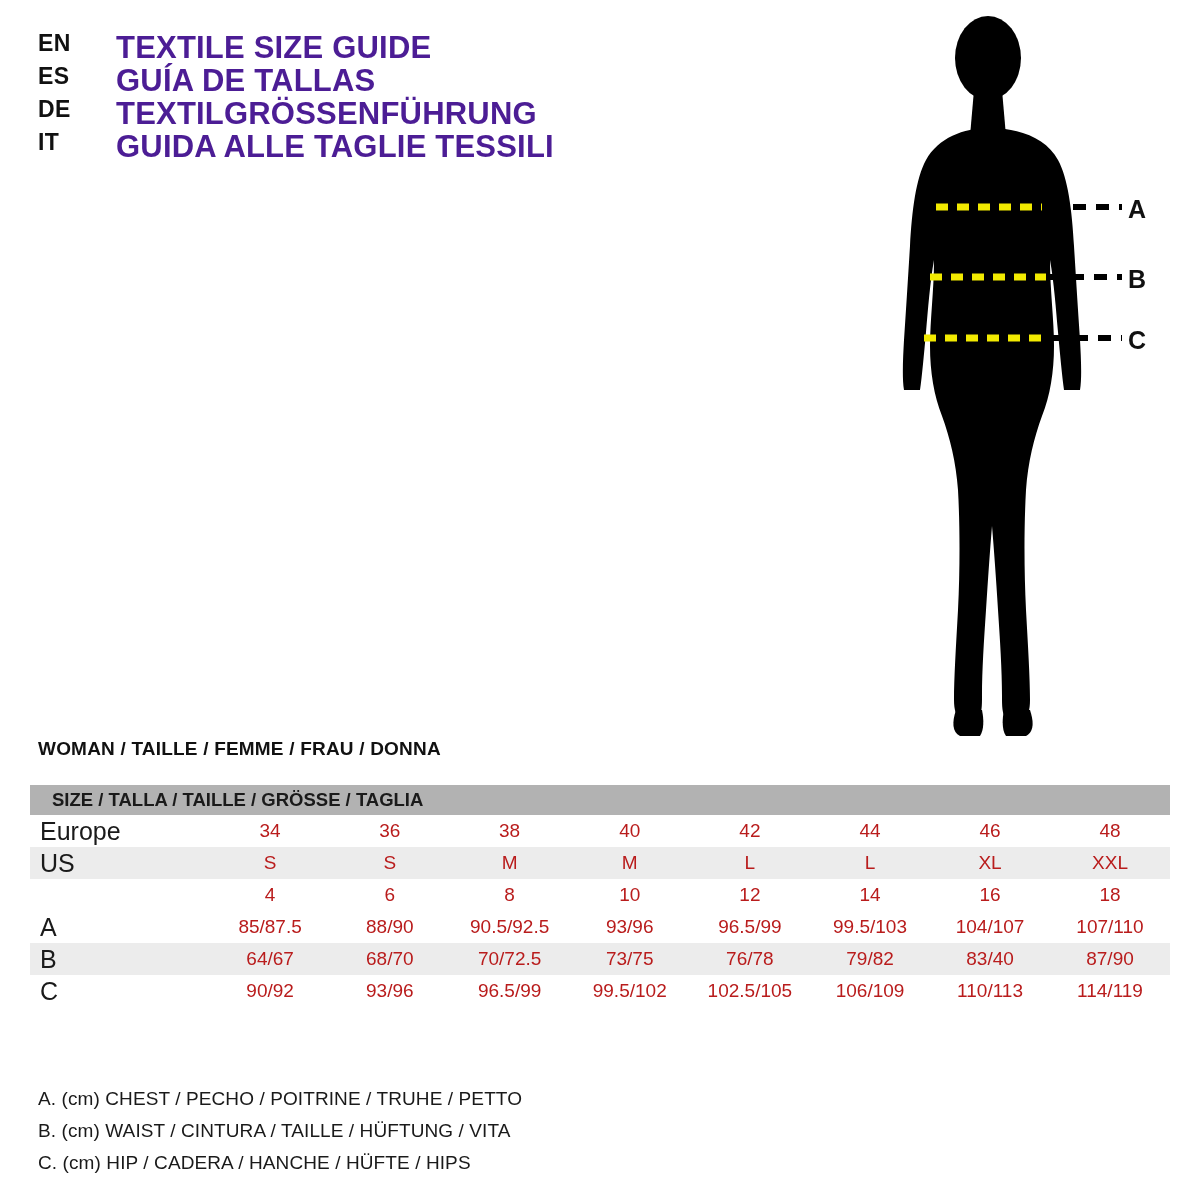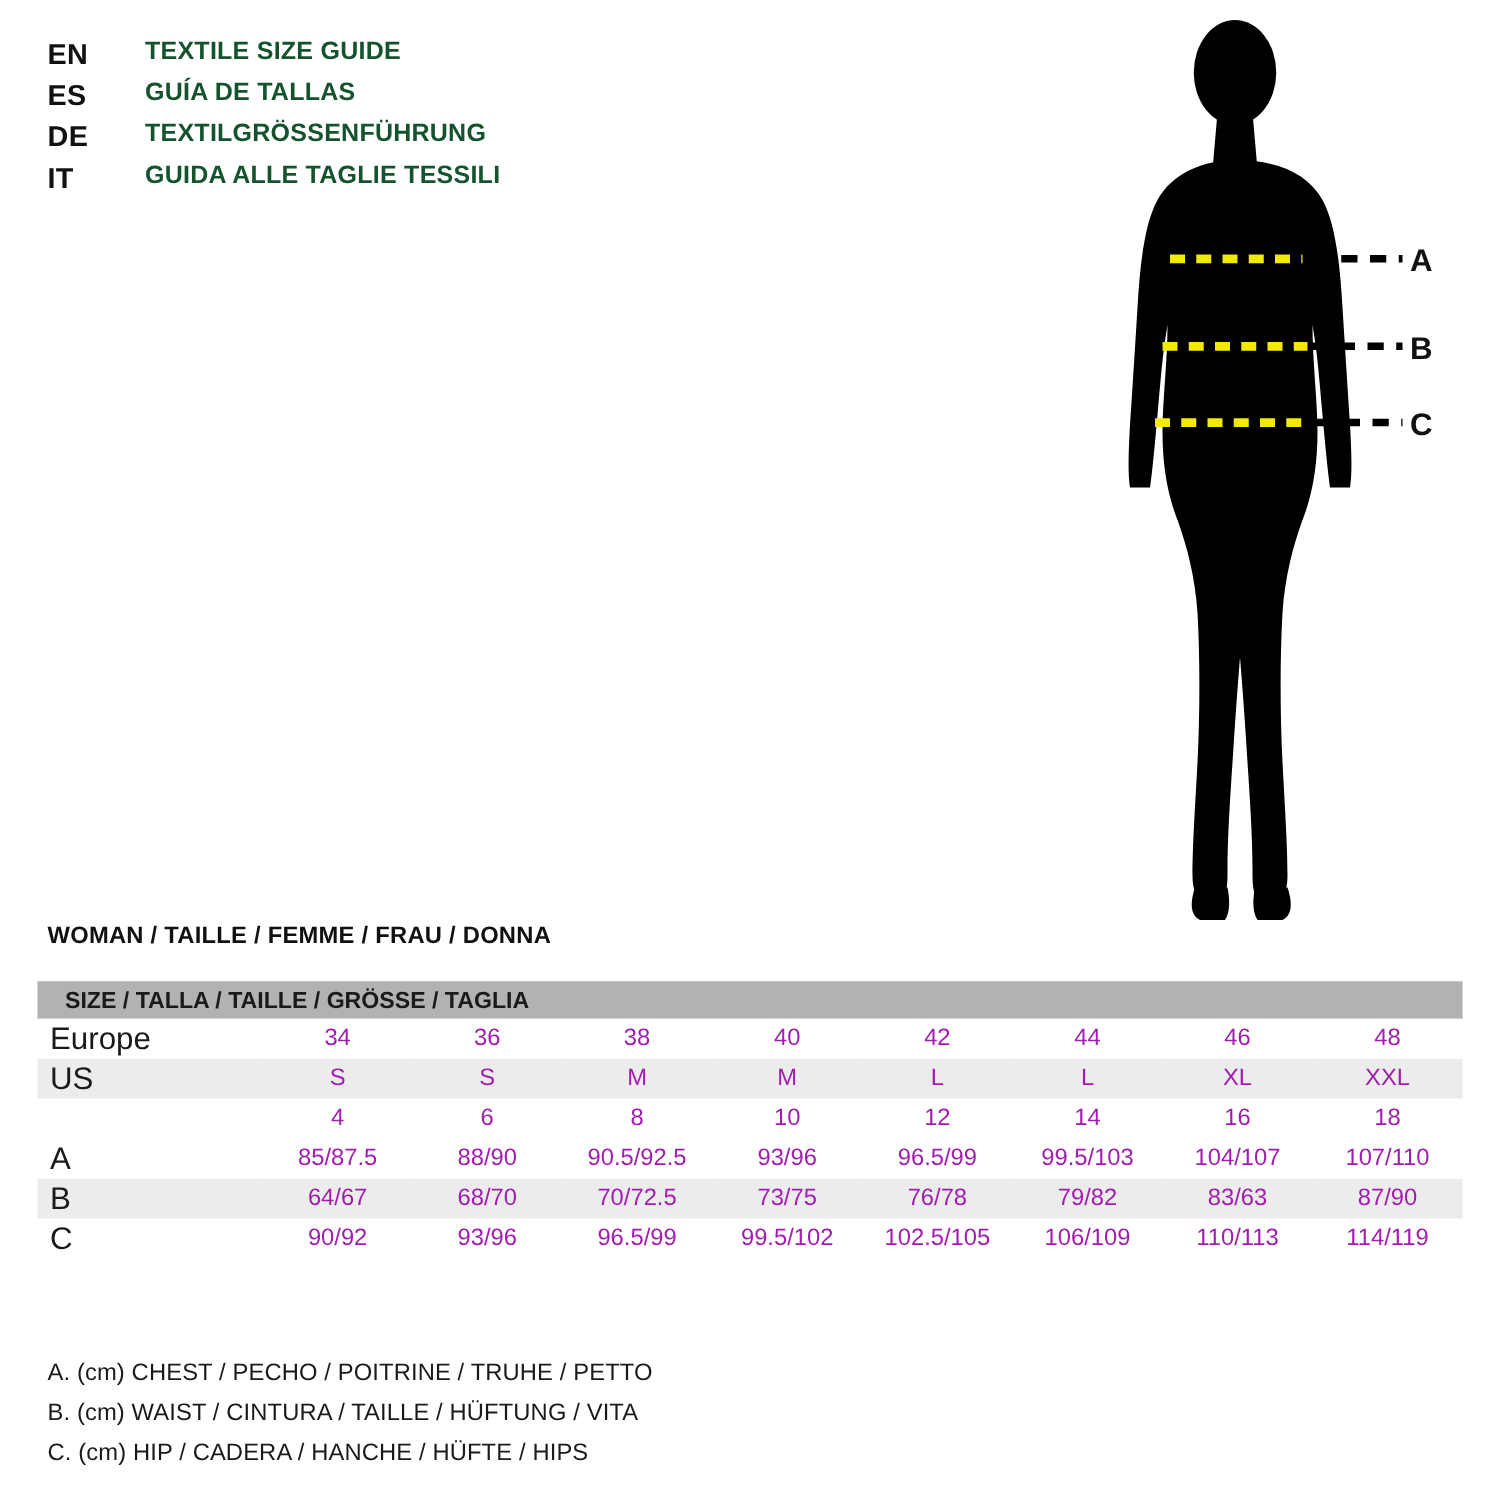--- a/index.html
+++ b/index.html
@@ -29,24 +29,24 @@
     height: 33px;
   }
   .lang-code {
     width: 78px;
     font-size: 23px;
     font-weight: bold;
     letter-spacing: 0.3px;
     color: #111;
   }
   .lang-title {
-    font-size: 20px;
+    font-size: 31px;
     font-weight: bold;
     letter-spacing: 0.2px;
-    color: #14532d;
+    color: #4c1d95;
     white-space: nowrap;
   }
 
   
   #figure-area {
     position: absolute;
     left: 860px;
     top: 10px;
     width: 330px;
     height: 740px;
@@ -97,21 +97,21 @@
   #size-table .row-label {
     text-align: left;
     padding-left: 10px;
     width: 172px;
     color: #1a1a1a;
     font-size: 25px;
   }
   #size-table td.val {
     text-align: center;
     width: 121px;
-    color: #a21caf;
+    color: #b91c1c;
     font-size: 19px;
     white-space: nowrap;
   }
   #size-table tr.alt td {
     background: #ececec;
   }
   #size-table tr.plain td {
     background: #ffffff;
   }
 
@@ -272,21 +272,21 @@
     </tr>
 
     <tr class="alt">
       <td class="row-label">B</td>
       <td class="val">64/67</td>
       <td class="val">68/70</td>
       <td class="val">70/72.5</td>
       <td class="val">73/75</td>
       <td class="val">76/78</td>
       <td class="val">79/82</td>
-      <td class="val">83/63</td>
+      <td class="val">83/40</td>
       <td class="val">87/90</td>
     </tr>
 
     <tr class="plain">
       <td class="row-label">C</td>
       <td class="val">90/92</td>
       <td class="val">93/96</td>
       <td class="val">96.5/99</td>
       <td class="val">99.5/102</td>
       <td class="val">102.5/105</td>

